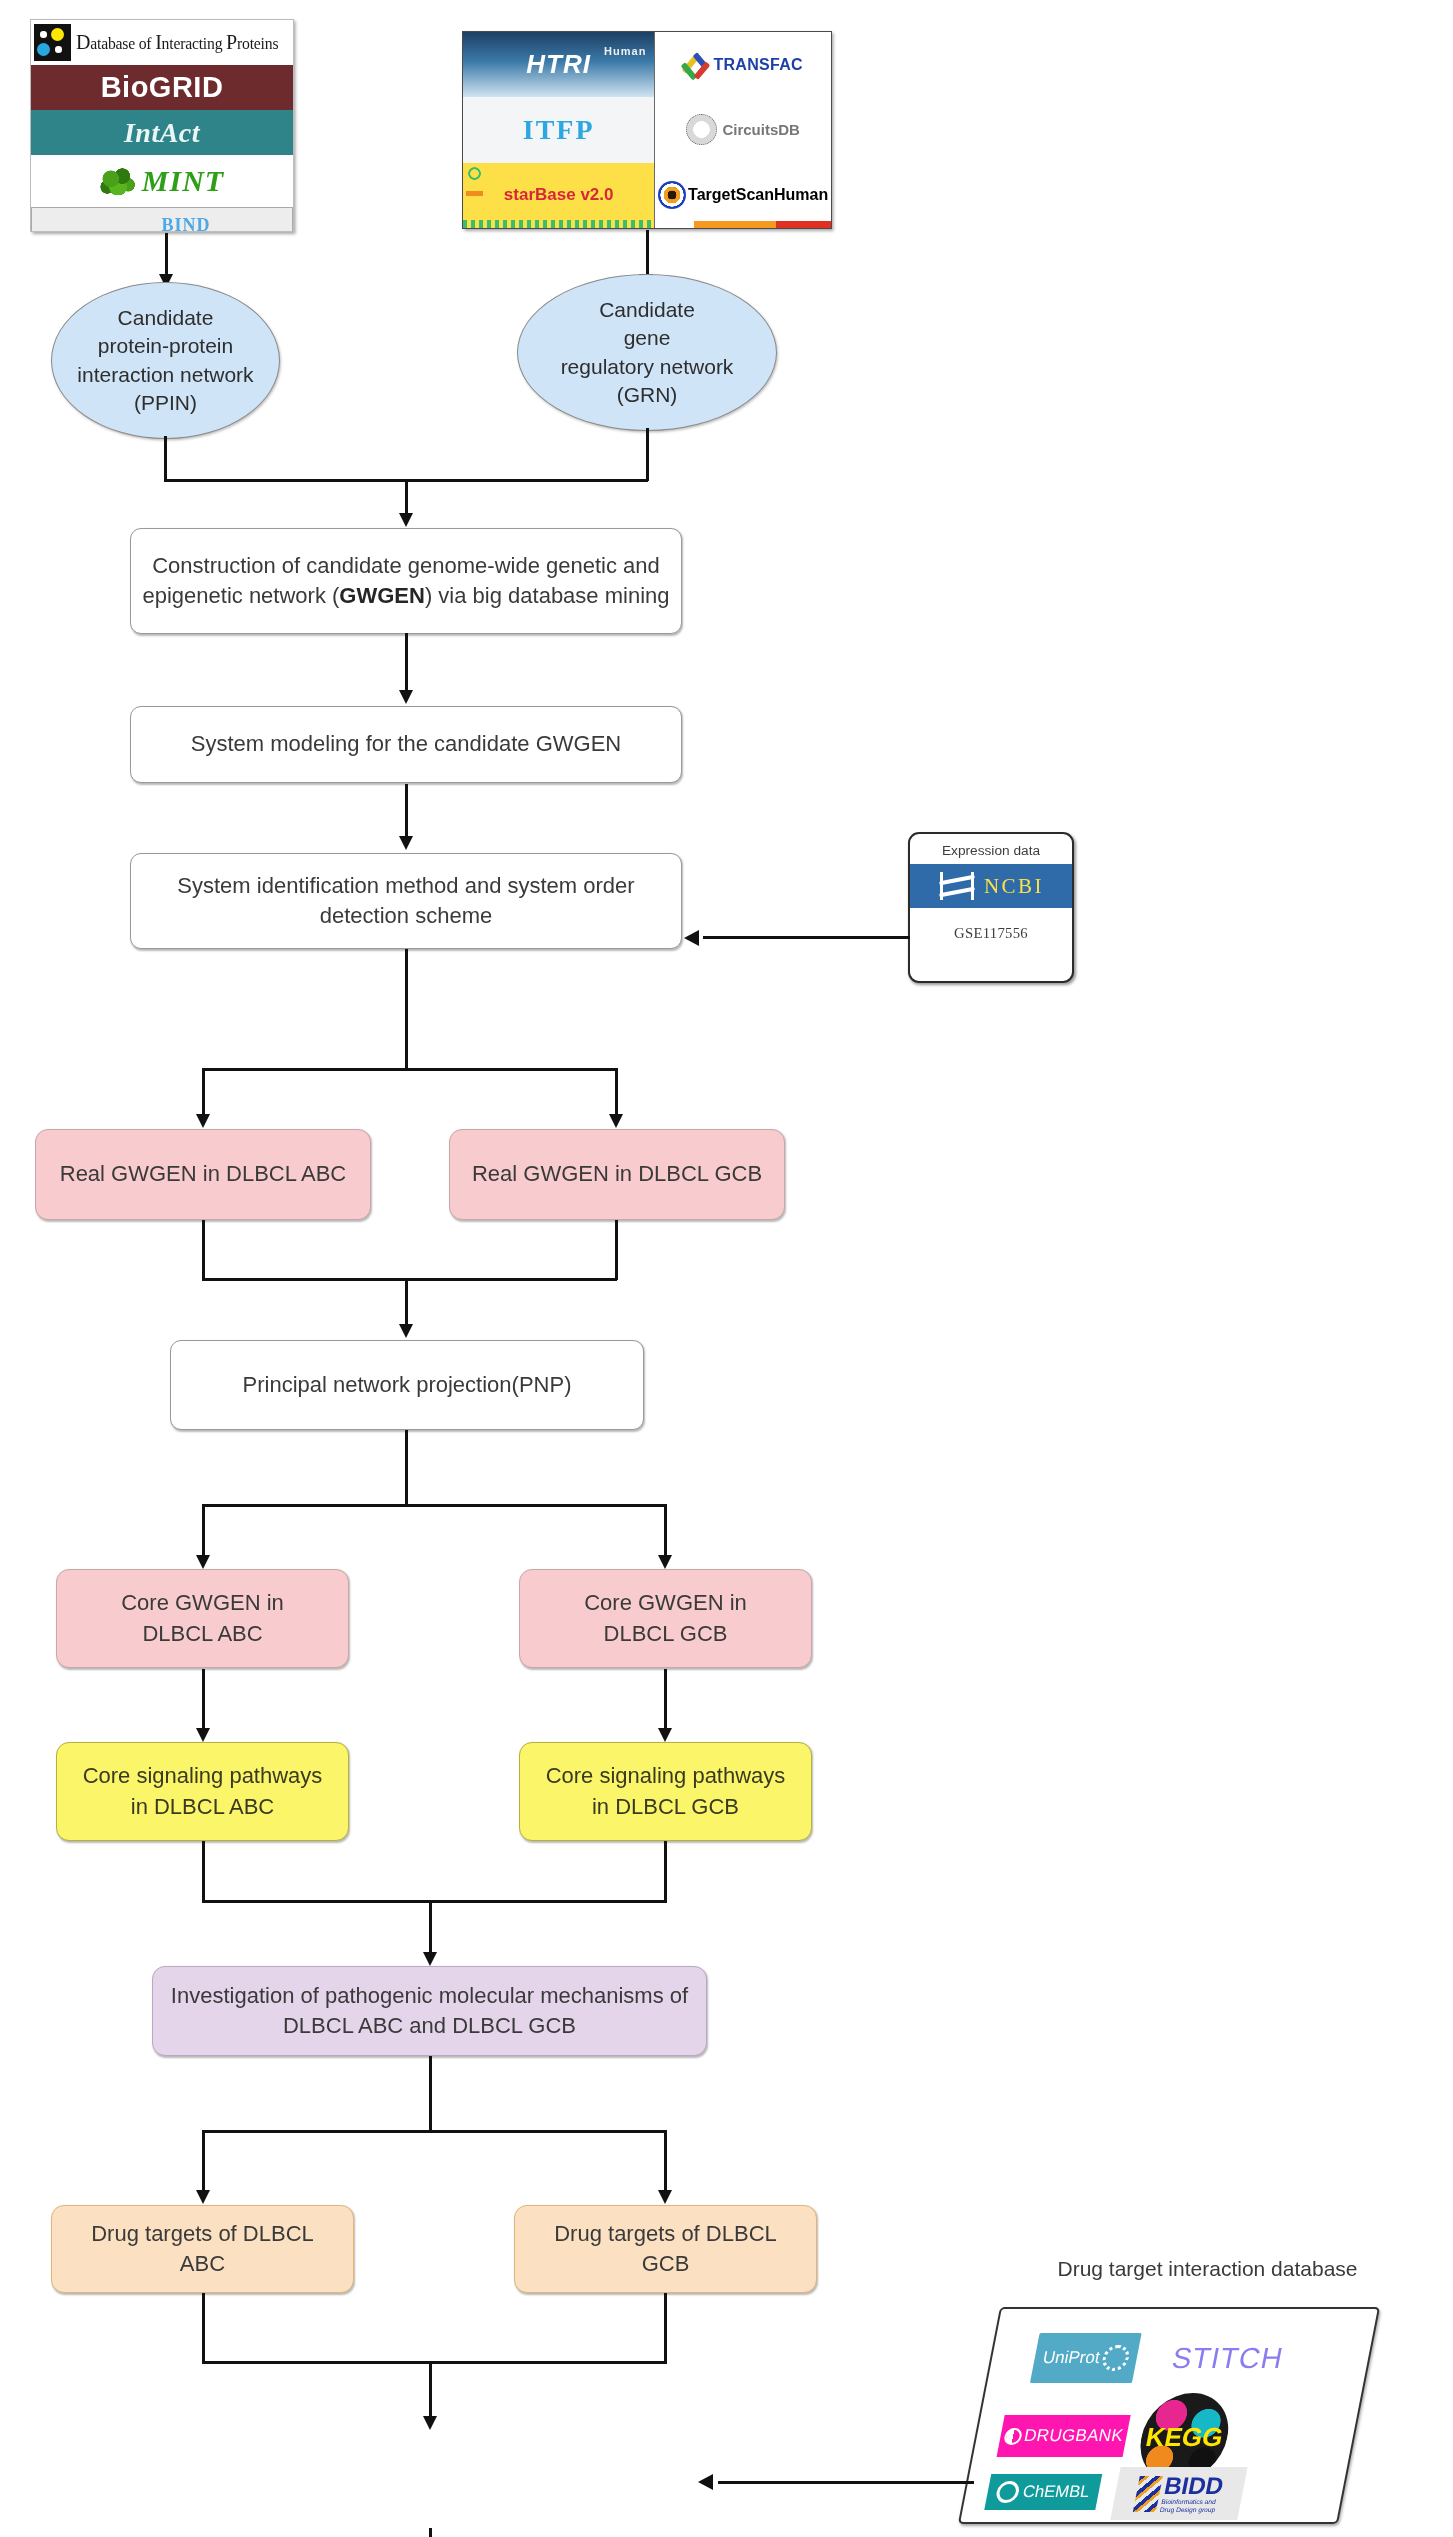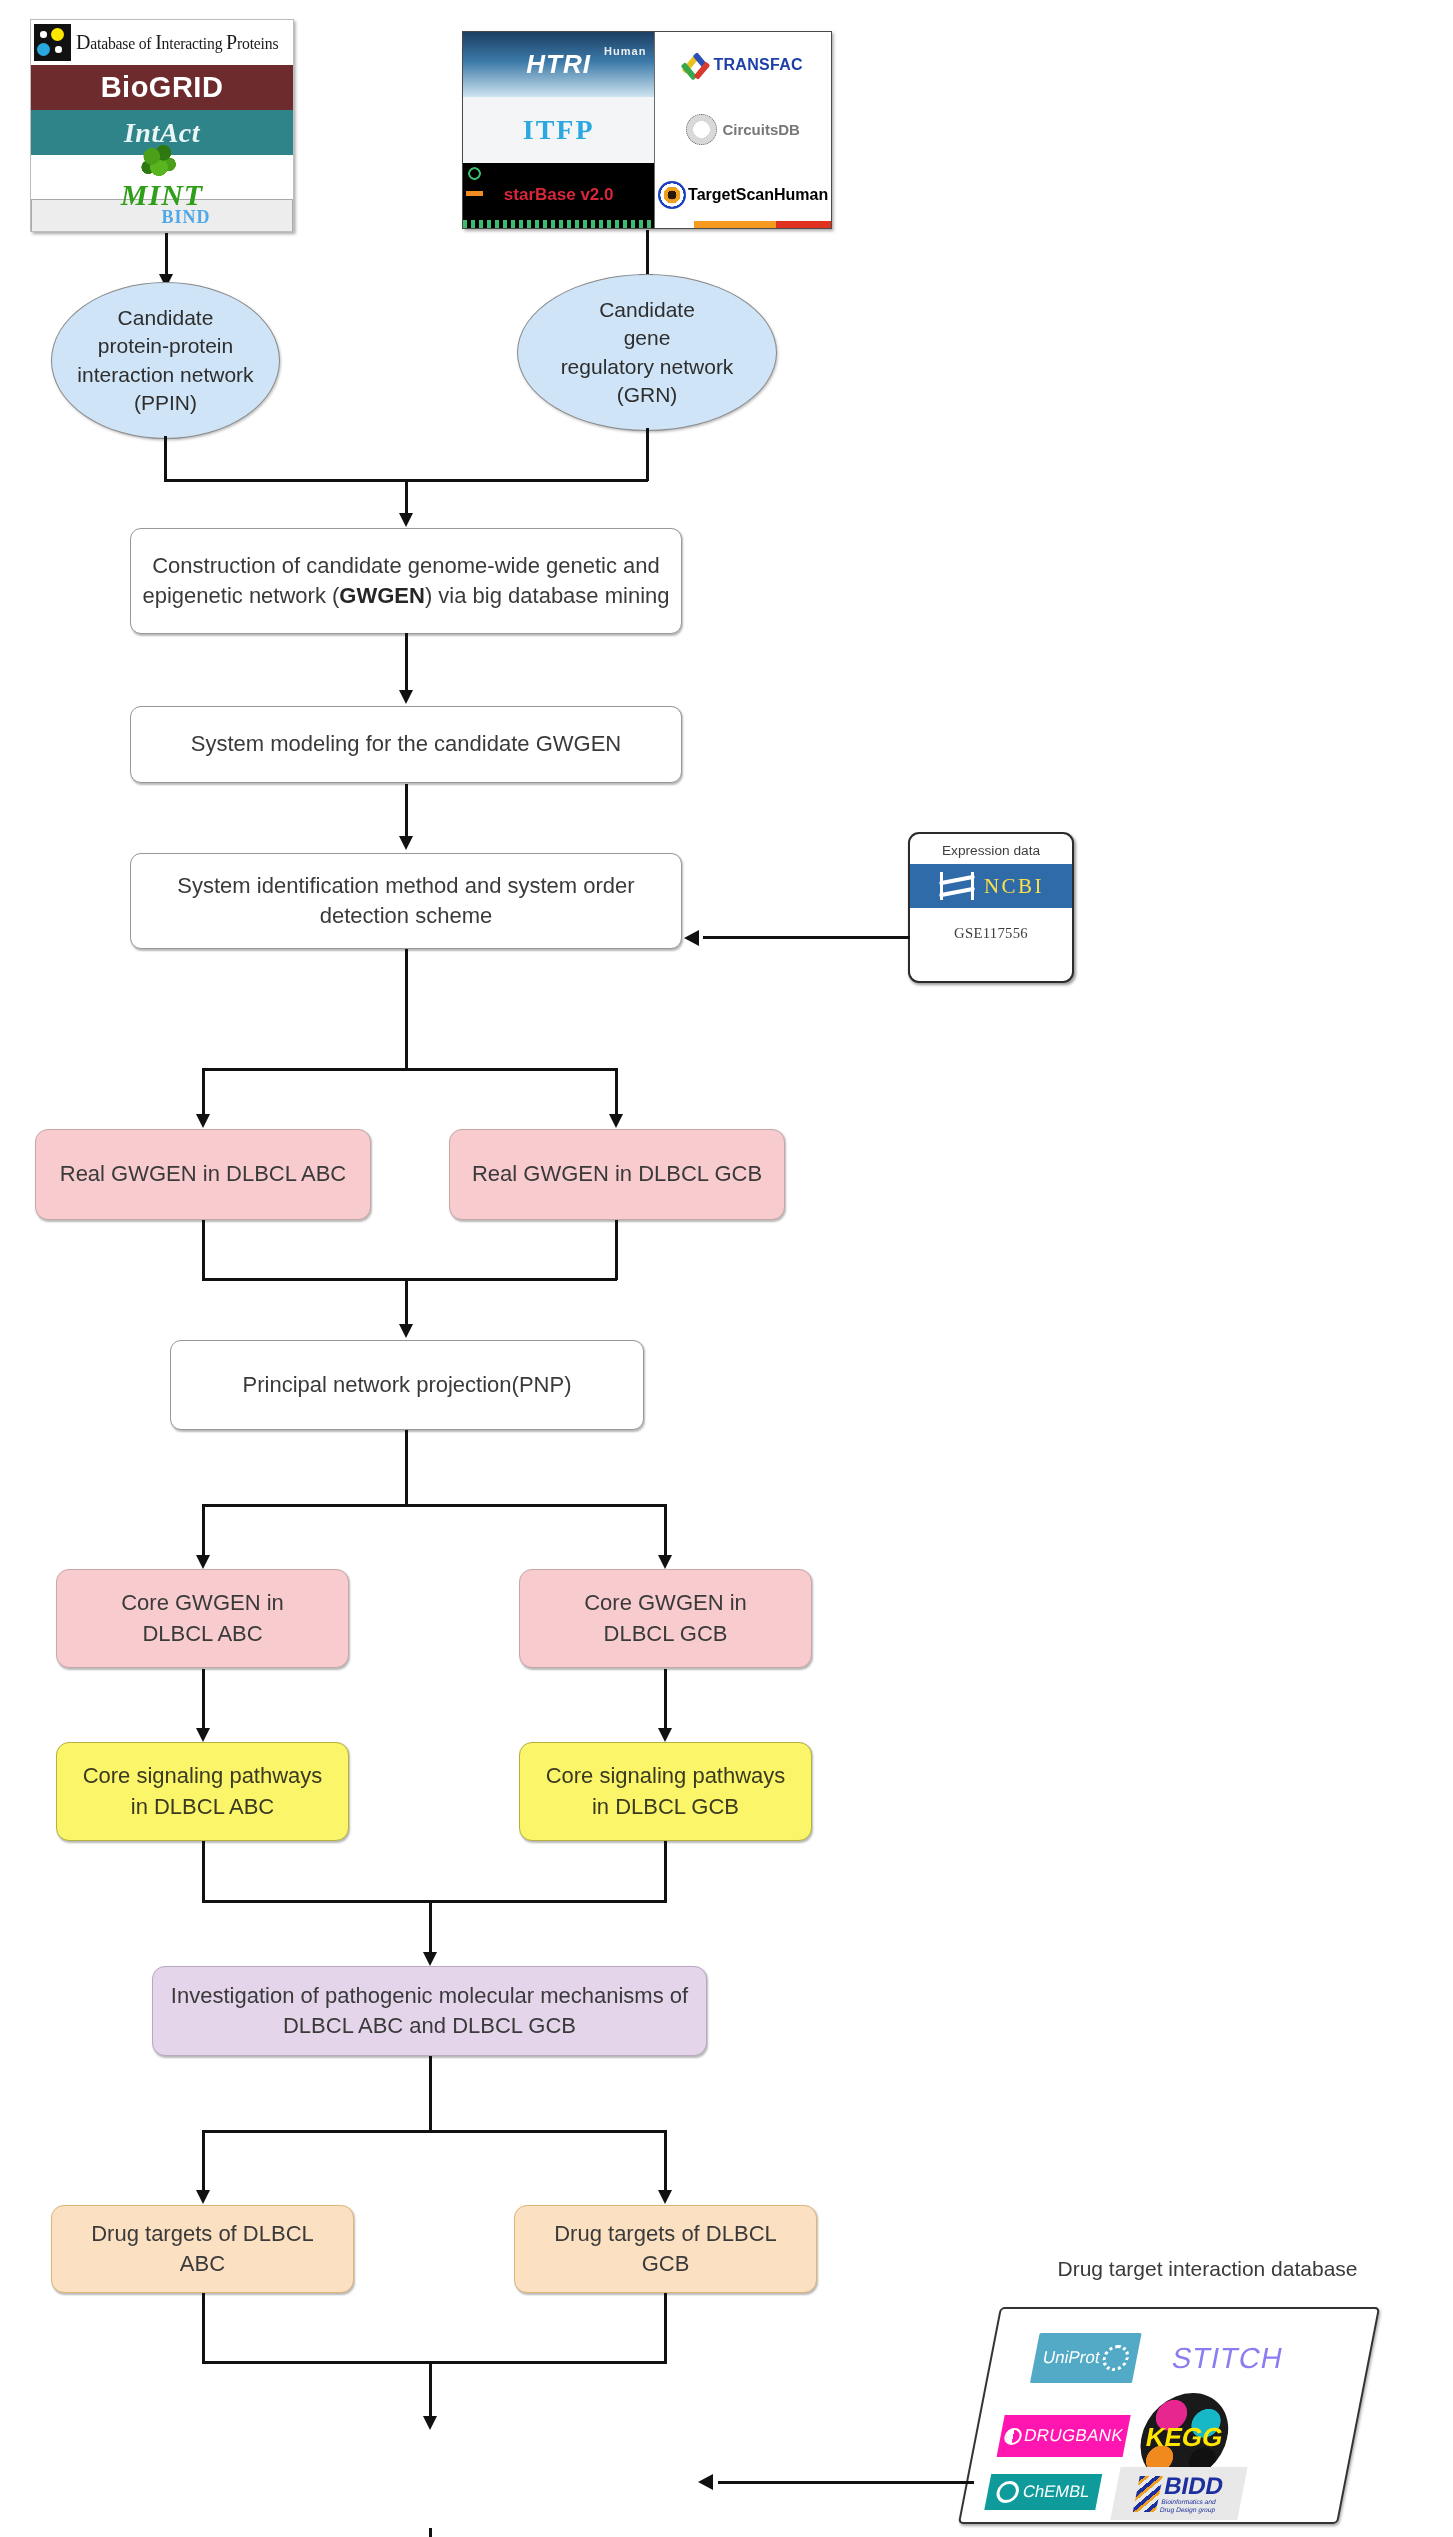--- a/index.html
+++ b/index.html
@@ -105,21 +105,21 @@
   .dip-mark .w2{width:6.6px;height:6.6px;background:#fff;left:21px;top:22px;}
   .dip-text{
     font-family:"Liberation Serif","DejaVu Serif",serif;
     font-size:15.7px;color:#1b1b1b;letter-spacing:-0.2px;
   }
   .dip-text span{font-size:20px;}
   .biogrid{height:45px;background:#6e2b2e;color:#fff;font-size:29px;
     letter-spacing:0.5px;font-family:"Liberation Sans",sans-serif;}
   .intact{height:45px;background:#2e8489;color:#eaf6f6;font-size:28px;
     font-style:italic;font-family:"Liberation Serif",serif;letter-spacing:0.5px;}
-  .mintrow{height:44px;background:#fff;display:flex;align-items:center;justify-content:center;flex-direction:column;}
+  .mintrow{height:52px;background:#fff;display:flex;align-items:center;justify-content:center;}
   .mint-leaf{
     width:36px;height:27px;flex:0 0 36px;margin-right:6px;
     background:
       radial-gradient(circle at 30% 40%, #4aa018 0 8px, transparent 8.6px),
       radial-gradient(circle at 62% 30%, #2f7a10 0 7.6px, transparent 8px),
       radial-gradient(circle at 50% 70%, #58b520 0 8.6px, transparent 9px),
       radial-gradient(circle at 20% 70%, #2f7a10 0 6.6px, transparent 7px),
       radial-gradient(circle at 78% 62%, #4aa018 0 6.6px, transparent 7px);
   }
   .mint-word{
@@ -140,21 +140,21 @@
   .grn-right{width:48%;display:flex;flex-direction:column;border-left:1px solid #6a6a6a;}
   .htri{
     flex:1;background:linear-gradient(180deg,#1d3f63 0%,#3b79a8 45%,#cfe4f0 100%);
     color:#ffffff;font-style:italic;font-size:26px;letter-spacing:1px;
     position:relative;
   }
   .htri small{font-size:11px;font-style:normal;position:absolute;right:8px;top:13px;opacity:.9;}
   .itfp{flex:1;background:#f3f5f7;color:#2ca8e0;font-size:28px;
     font-family:"Liberation Serif",serif;letter-spacing:2px;}
   .starbase{
-    flex:1;background:#000000;color:#d8263a;font-size:17px;letter-spacing:0px;
+    flex:1;background:#fde047;color:#d8263a;font-size:17px;letter-spacing:0px;
     position:relative;
   }
   .starbase .dna{
     position:absolute;left:3px;top:2px;bottom:2px;width:17px;
     background:
       radial-gradient(circle at 50% 14%, transparent 0 4px, #3bbd6d 4.6px 6px, transparent 6.6px),
       linear-gradient(180deg,transparent 0 42%, #f08a21 42% 50%, transparent 50%);
   }
   .starbase .wave{
     position:absolute;left:0;right:0;bottom:0;height:8px;

